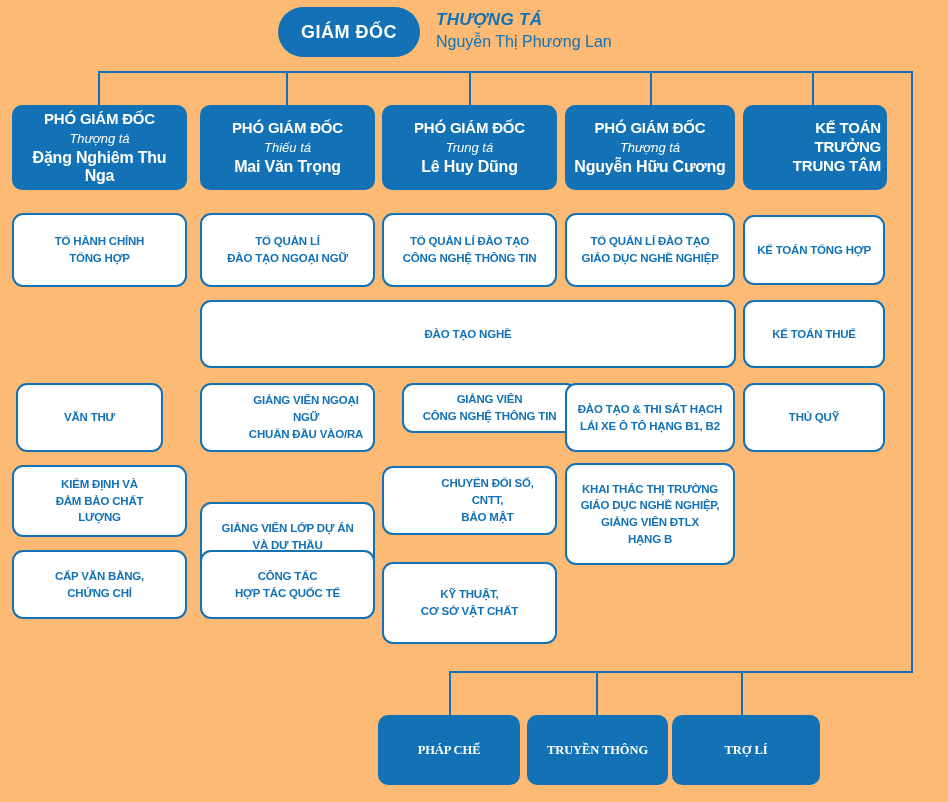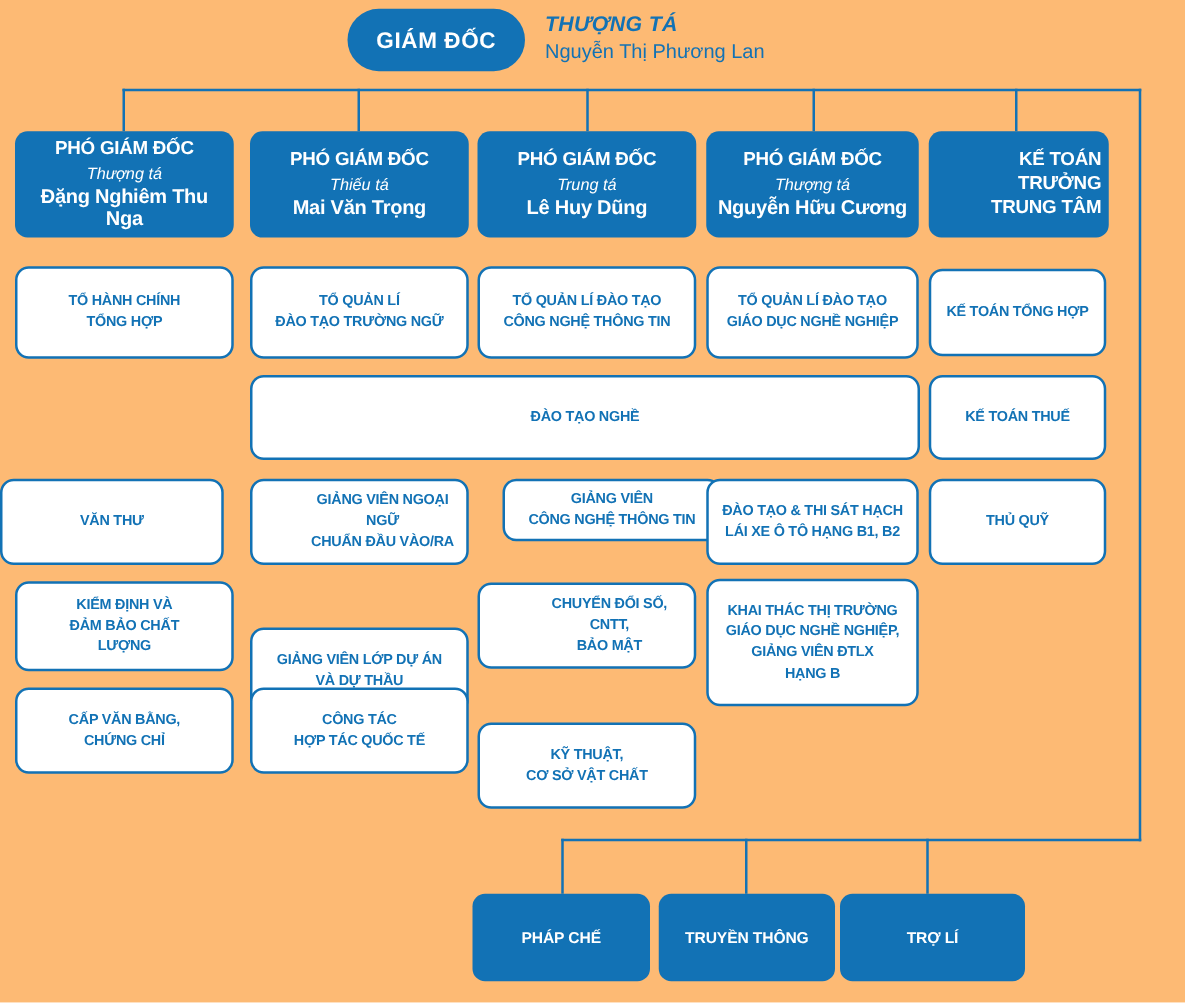--- a/index.html
+++ b/index.html
@@ -83,20 +83,21 @@
   .bbox {
     position: absolute;
     background: #1272B5;
     border-radius: 10px;
     display: flex; align-items: center; justify-content: center;
     text-align: center;
     color: #ffffff;
     font-weight: bold;
     font-size: 12.5px;
     letter-spacing: -0.1px;
+    font-family: Liberation Serif, serif;
   }
 </style>
 </head>
 <body>
 
 <div class="canvas">
 
   <div class="line" style="left:98px; top:71px; width:815px; height:2px;"></div>
   <div class="line" style="left:98px; top:71px; width:2px; height:34px;"></div>
   <div class="line" style="left:286px; top:71px; width:2px; height:34px;"></div>
@@ -137,43 +138,43 @@
     <div class="rank">Thượng tá</div>
     <div class="name">Nguyễn Hữu Cương</div>
   </div>
   <div class="hbox" style="left:743px; top:105px; width:144px; height:85px;text-align:right;">
     <div class="role">KẾ TOÁN TRƯỞNG
 TRUNG TÂM</div>
   </div>
 
   <div class="wbox" style="left:12px; top:213px; width:175px; height:74px;">TỔ HÀNH CHÍNH
 TỔNG HỢP</div>
-  <div class="wbox" style="left:0; top:383px; width:179px; height:69px;">VĂN THƯ</div>
+  <div class="wbox" style="left:16px; top:383px; width:147px; height:69px;">VĂN THƯ</div>
   <div class="wbox" style="left:12px; top:465px; width:175px; height:72px;">KIỂM ĐỊNH VÀ
 ĐẢM BẢO CHẤT
 LƯỢNG</div>
   <div class="wbox" style="left:12px; top:550px; width:175px; height:69px;">CẤP VĂN BẰNG,
 CHỨNG CHỈ</div>
 
   <div class="wbox" style="left:200px; top:213px; width:175px; height:74px;">TỔ QUẢN LÍ
-ĐÀO TẠO TRƯỜNG NGỮ</div>
+ĐÀO TẠO NGOẠI NGỮ</div>
   <div class="wbox" style="left:200px; top:383px; width:175px; height:69px;padding-left:45px;">GIẢNG VIÊN NGOẠI NGỮ
 CHUẨN ĐẦU VÀO/RA</div>
   <div class="wbox" style="left:200px; top:466px; width:175px; height:69px;margin-top:36px;">GIẢNG VIÊN LỚP DỰ ÁN
 VÀ DỰ THẦU</div>
   <div class="wbox" style="left:200px; top:550px; width:175px; height:69px;">CÔNG TÁC
 HỢP TÁC QUỐC TẾ</div>
 
   <div class="wbox" style="left:382px; top:213px; width:175px; height:74px;">TỔ QUẢN LÍ ĐÀO TẠO
 CÔNG NGHỆ THÔNG TIN</div>
   <div class="wbox" style="left:402px; top:383px; width:175px; height:50px;">GIẢNG VIÊN
 CÔNG NGHỆ THÔNG TIN</div>
   <div class="wbox" style="left:382px; top:466px; width:175px; height:69px;padding-left:44px;">CHUYỂN ĐỔI SỐ, CNTT,
 BẢO MẬT</div>
-  <div class="wbox" style="left:382px; top:578px; width:175px; height:69px;">KỸ THUẬT,
+  <div class="wbox" style="left:382px; top:562px; width:175px; height:82px;">KỸ THUẬT,
 CƠ SỞ VẬT CHẤT</div>
 
   <div class="wbox" style="left:565px; top:213px; width:170px; height:74px;">TỔ QUẢN LÍ ĐÀO TẠO
 GIÁO DỤC NGHỀ NGHIỆP</div>
   <div class="wbox" style="left:565px; top:383px; width:170px; height:69px;">ĐÀO TẠO &amp; THI SÁT HẠCH
 LÁI XE Ô TÔ HẠNG B1, B2</div>
   <div class="wbox" style="left:565px; top:463px; width:170px; height:102px;">KHAI THÁC THỊ TRƯỜNG
 GIÁO DỤC NGHỀ NGHIỆP,
 GIẢNG VIÊN ĐTLX
 HẠNG B</div>

